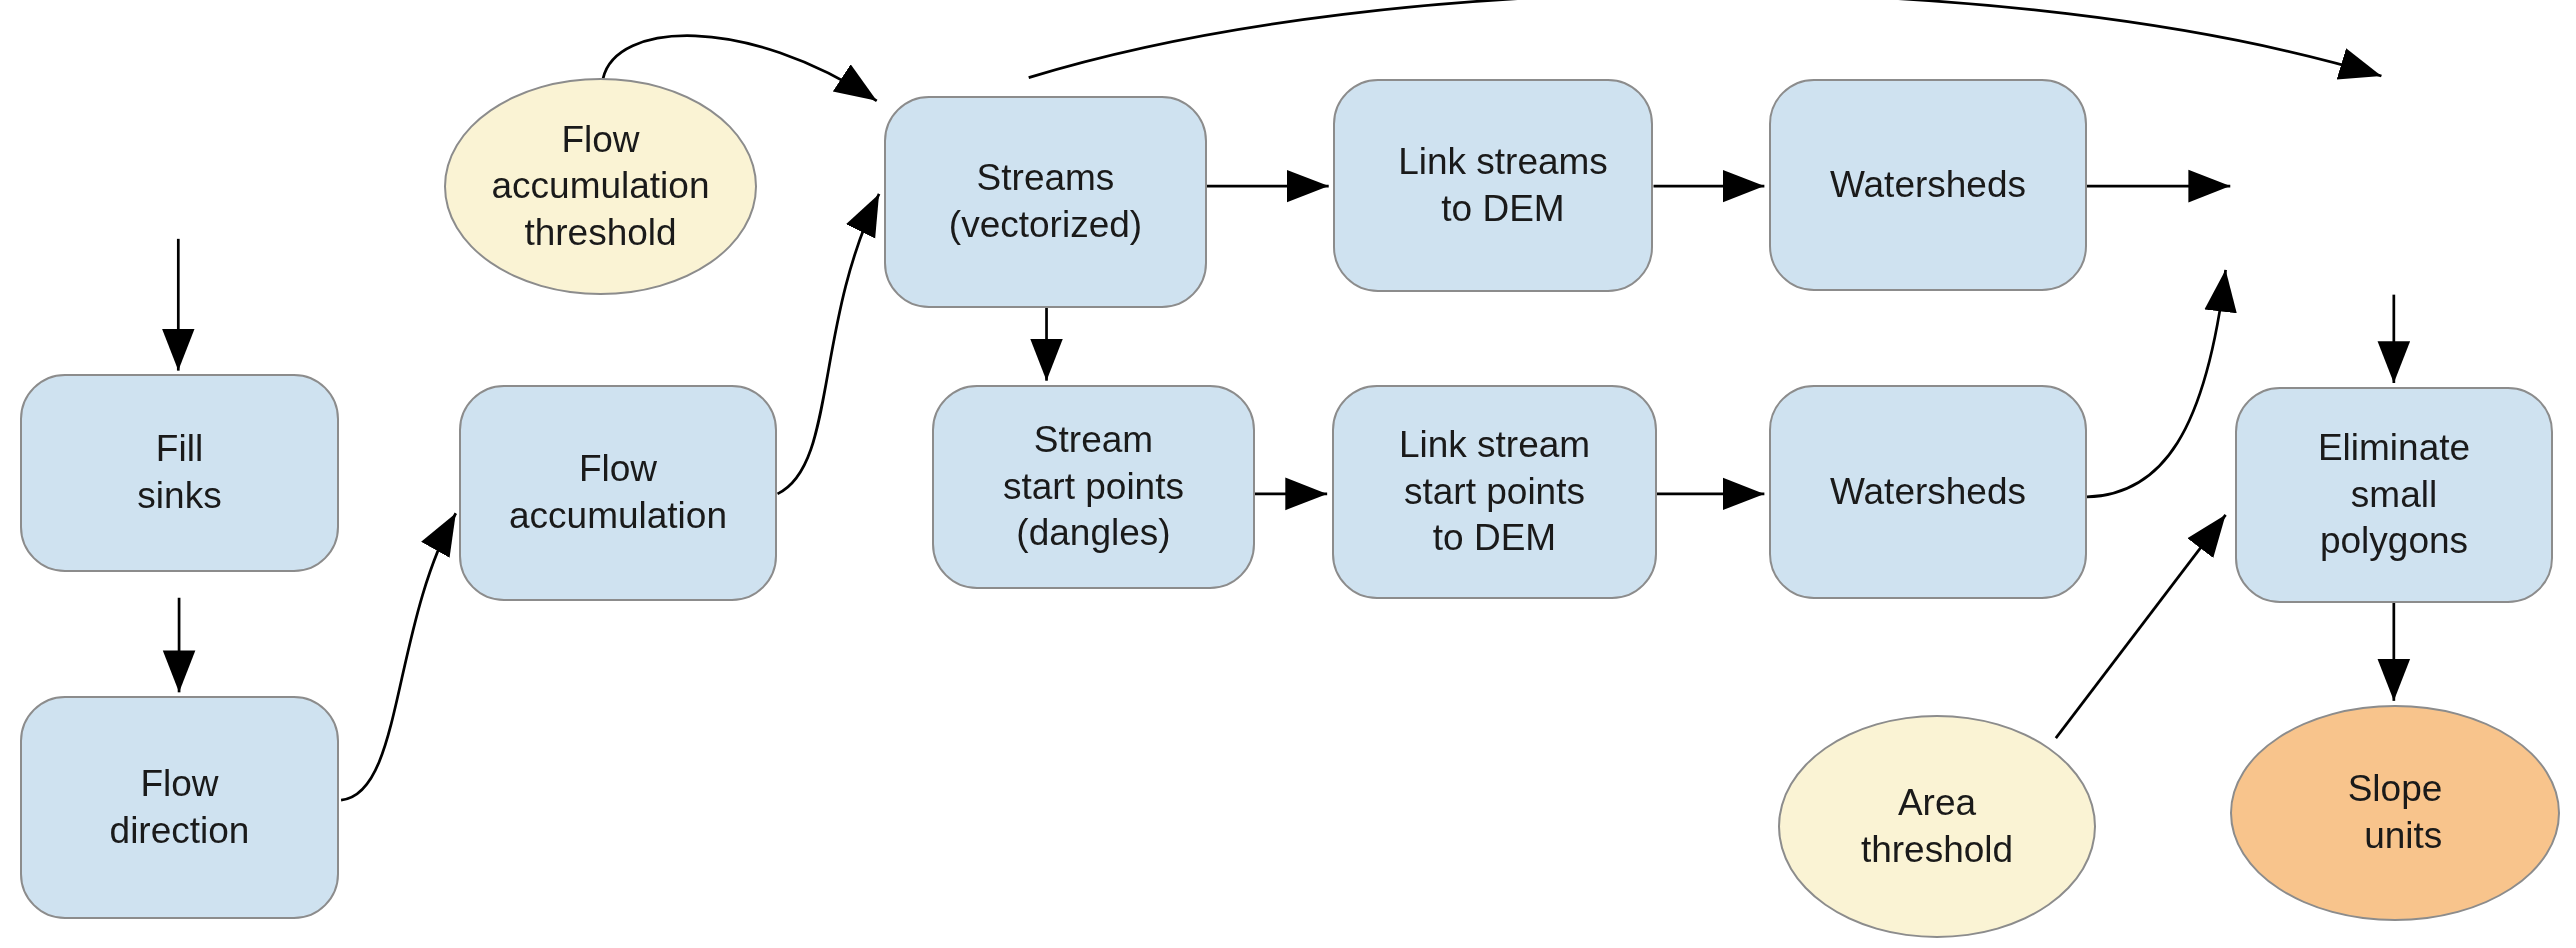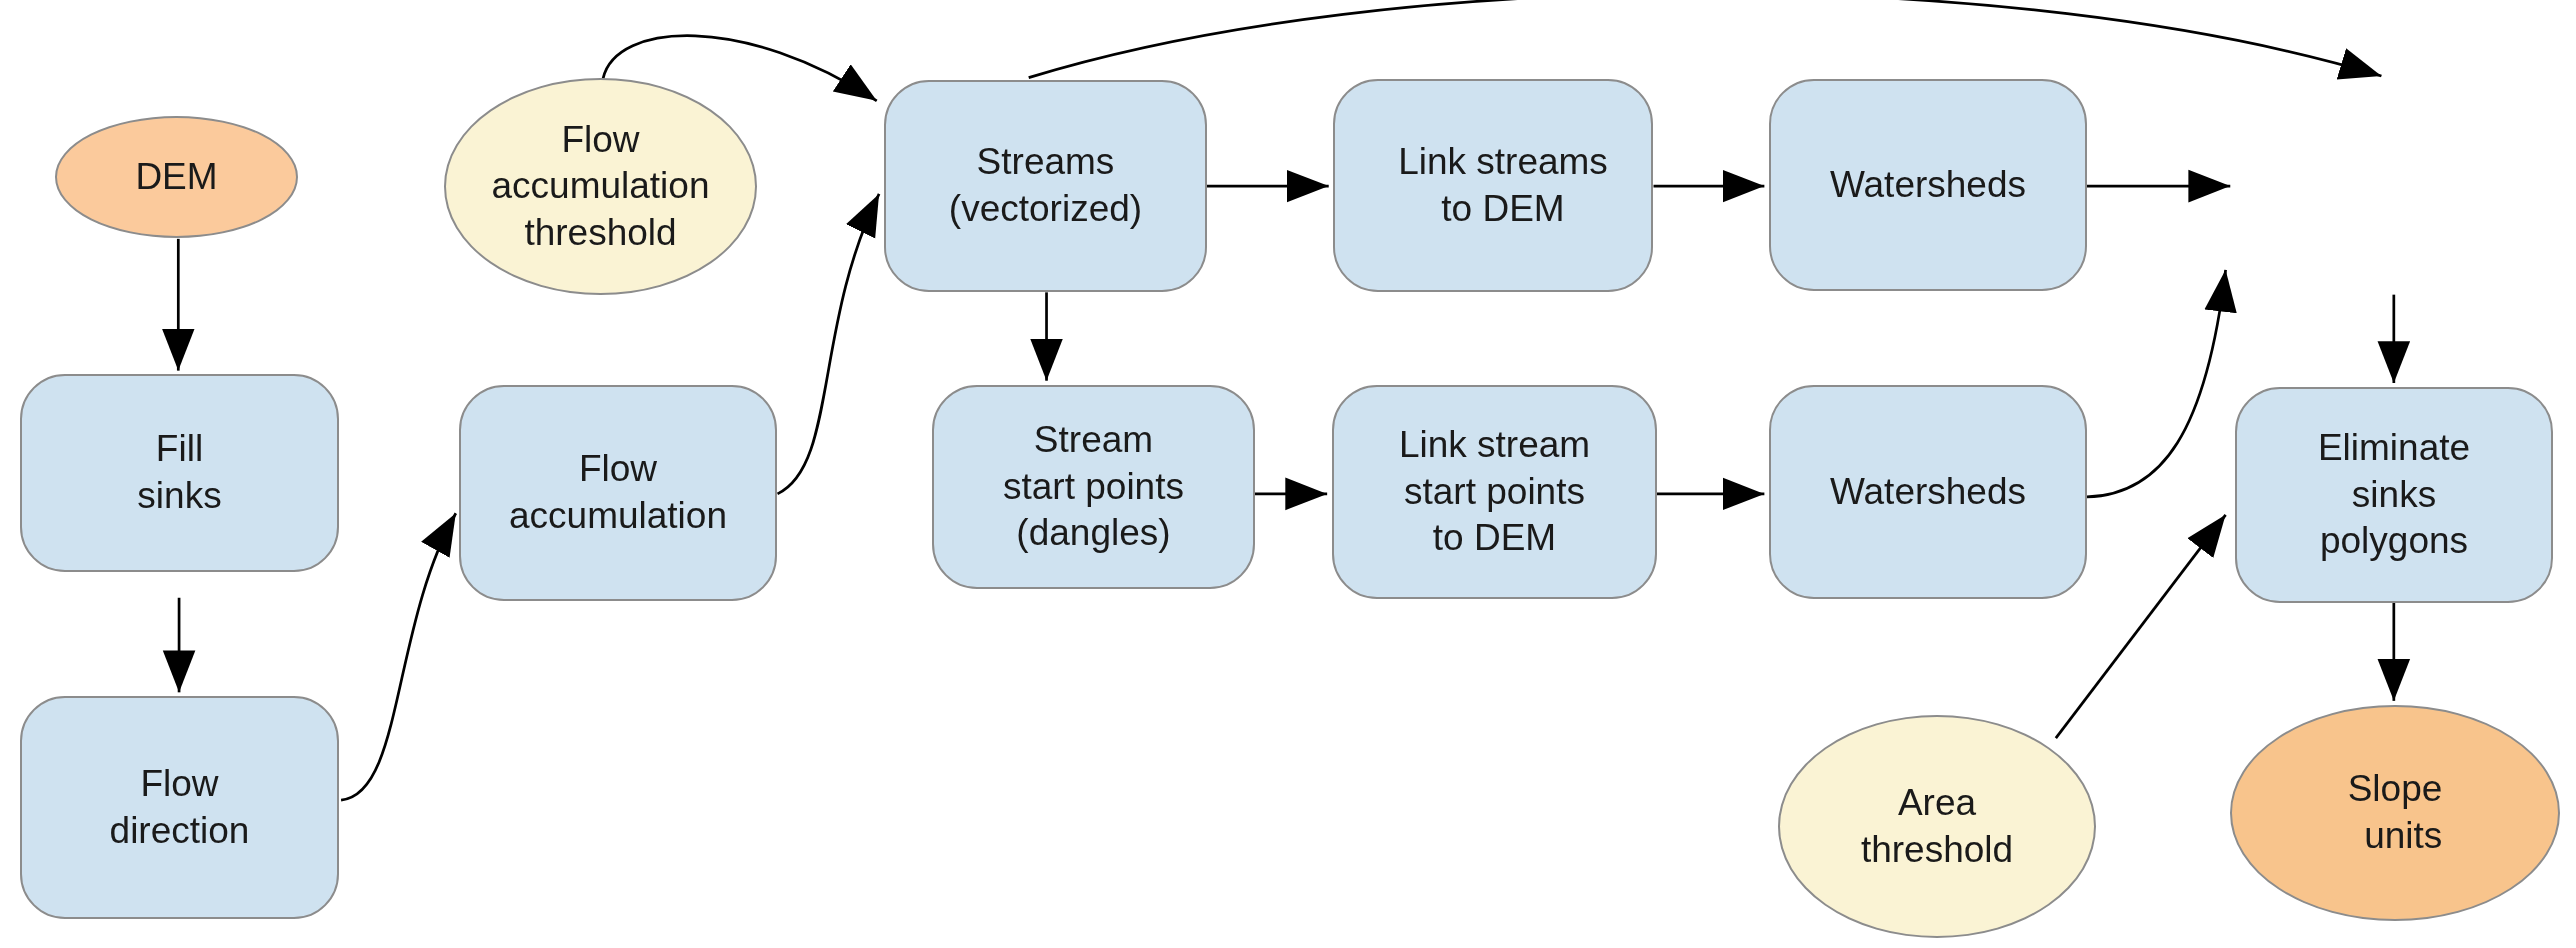--- a/index.html
+++ b/index.html
@@ -57,23 +57,20 @@
     <path class="connector" d="M 1350 377 L 1350 491" marker-end="url(#ah)"></path>
     <path class="connector" d="M 1327 100 C 1800 -45, 2600 -45, 3072 98" marker-end="url(#ah)"></path>
     <path class="connector" d="M 1557 637 L 1712 637" marker-end="url(#ah)"></path>
     <path class="connector" d="M 2137 637 L 2276 637" marker-end="url(#ah)"></path>
     <path class="connector" d="M 2692 641 C 2790 638, 2846 555, 2871 348" marker-end="url(#ah)"></path>
     <path class="connector" d="M 3088 380 L 3088 494" marker-end="url(#ah)"></path>
     <path class="connector" d="M 2652 952 L 2871 664" marker-end="url(#ah)"></path>
     <path class="connector" d="M 3088 777 L 3088 904" marker-end="url(#ah)"></path>
   </svg>
 
-  <div class="node input" style="left:55px; top:116px; width:243px; height:122px;">
-    <span>DEM</span>
-  </div>
 
   <div class="node process" style="left:20px; top:374px; width:319px; height:198px;">
     <span>Fill
 sinks</span>
   </div>
 
   <div class="node process" style="left:20px; top:696px; width:319px; height:223px;">
     <span>Flow
 direction</span>
   </div>
@@ -82,21 +79,21 @@
     <span>Flow
 accumulation
 threshold</span>
   </div>
 
   <div class="node process" style="left:459px; top:385px; width:318px; height:216px;">
     <span>Flow
 accumulation</span>
   </div>
 
-  <div class="node process" style="left:884px; top:80px; width:323px; height:212px;">
+  <div class="node process" style="left:884px; top:96px; width:323px; height:212px;">
     <span>Streams
 (vectorized)</span>
   </div>
 
   <div class="node process" style="left:932px; top:385px; width:323px; height:204px;">
     <span>Stream
 start points
 (dangles)</span>
   </div>
 
@@ -115,21 +112,21 @@
     <span>Watersheds</span>
   </div>
 
   <div class="node process" style="left:1769px; top:385px; width:318px; height:214px;">
     <span>Watersheds</span>
   </div>
 
 
   <div class="node process" style="left:2235px; top:387px; width:318px; height:216px;">
     <span>Eliminate
-sinks
+small
 polygons</span>
   </div>
 
   <div class="node parameter" style="left:1778px; top:715px; width:318px; height:223px;">
     <span>Area
 threshold</span>
   </div>
 
   <div class="node output" style="left:2230px; top:705px; width:330px; height:216px;text-align:right;">
     <span>Slope

